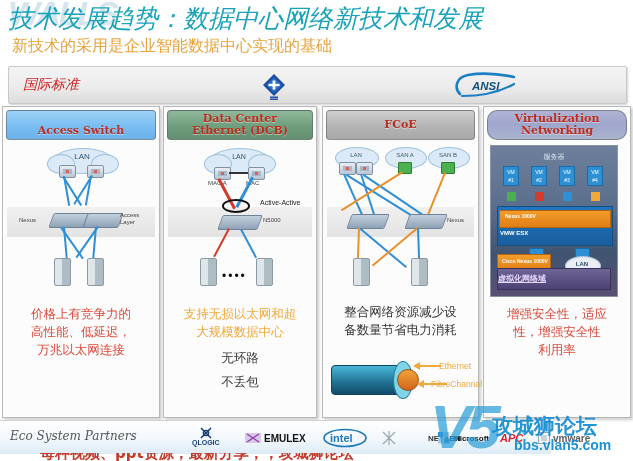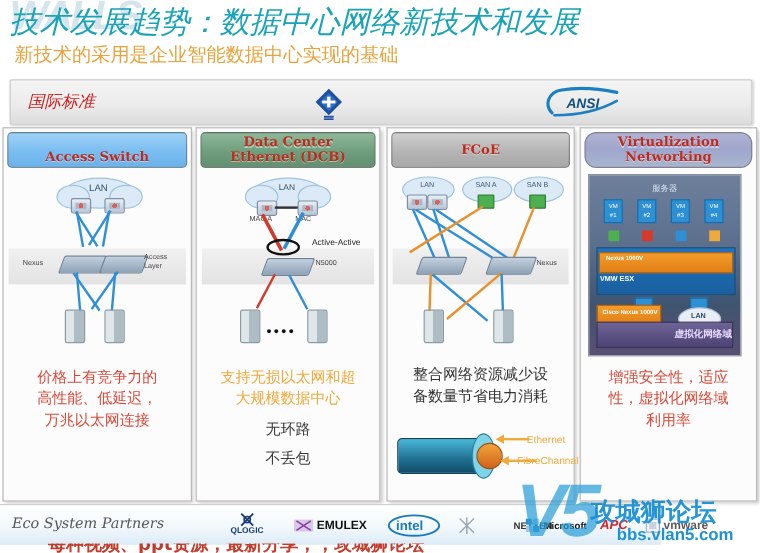--- a/index.html
+++ b/index.html
@@ -117,21 +117,21 @@
   .v-esxlbl{position:absolute;left:9px;top:84px;font-size:6px;color:#fff;font-weight:bold;}
   .v-box{position:absolute;left:6px;top:108px;width:52px;height:16px;
          background:linear-gradient(180deg,#f39c2b,#e07e14);border:1px solid #b46510;}
   .v-sw{position:absolute;width:13px;height:11px;background:#2d8fd4;border:1px solid #1c6ba3;}
   .v-cloud{position:absolute;left:74px;top:110px;width:34px;height:18px;
            background:#e9eef5;border-radius:50%;border:1px solid #b3c3d6;}
   .v-cloudtxt{position:absolute;left:74px;top:115px;width:34px;text-align:center;
               font-size:6px;color:#2c4a66;font-weight:bold;}
   .v-footer{position:absolute;left:6px;right:6px;bottom:6px;height:20px;
             background:linear-gradient(180deg,#6e6496,#4c4273);border:1px solid #3a3259;
-            color:#e8d9ff;font-size:8px;text-align:right;line-height:20px;font-weight:bold;}
+            color:#e8d9ff;font-size:8px;text-align:left;line-height:20px;font-weight:bold;text-decoration:underline;}
 
   
   .eco-bar{position:absolute;left:0;top:420px;width:551px;height:33px;
            background:linear-gradient(180deg,#ffffff 0%,#f2f8fc 55%,#dcebf6 100%);
            border-top:1px solid #cfcfcf;}
   .eco-title{position:absolute;left:10px;top:8px;font-size:12px;color:#555;
              font-style:italic;font-family:"DejaVu Serif",serif;}
   .eco-logo{position:absolute;top:6px;height:22px;display:flex;align-items:center;
             gap:3px;font-size:9px;font-weight:bold;}
 
@@ -342,21 +342,21 @@
       <div class="v-box">
         <div class="v-nlbl" style="left:4px;top:3px;">Cisco Nexus 1000V</div>
       </div>
       <div class="v-cloud"></div>
       <div class="v-cloudtxt">LAN</div>
       <div class="v-footer">虚拟化网络域</div>
     </div>
 
     <div class="caption cap-red">
       <div>增强安全性，适应</div>
-      <div>性，虚拟化网络域</div>
+      <div>性，增强安全性</div>
       <div>利用率</div>
     </div>
   </div>
 
   <div class="eco-bar">
     <div class="eco-title">Eco System Partners</div>
 
     <div class="eco-logo" style="left:192px;flex-direction:column;gap:0;">
       <svg width="16" height="12" viewBox="0 0 16 12">
         <path d="M3,1 L13,11 M13,1 L3,11" stroke="#1b3e79" stroke-width="1.6"></path>

